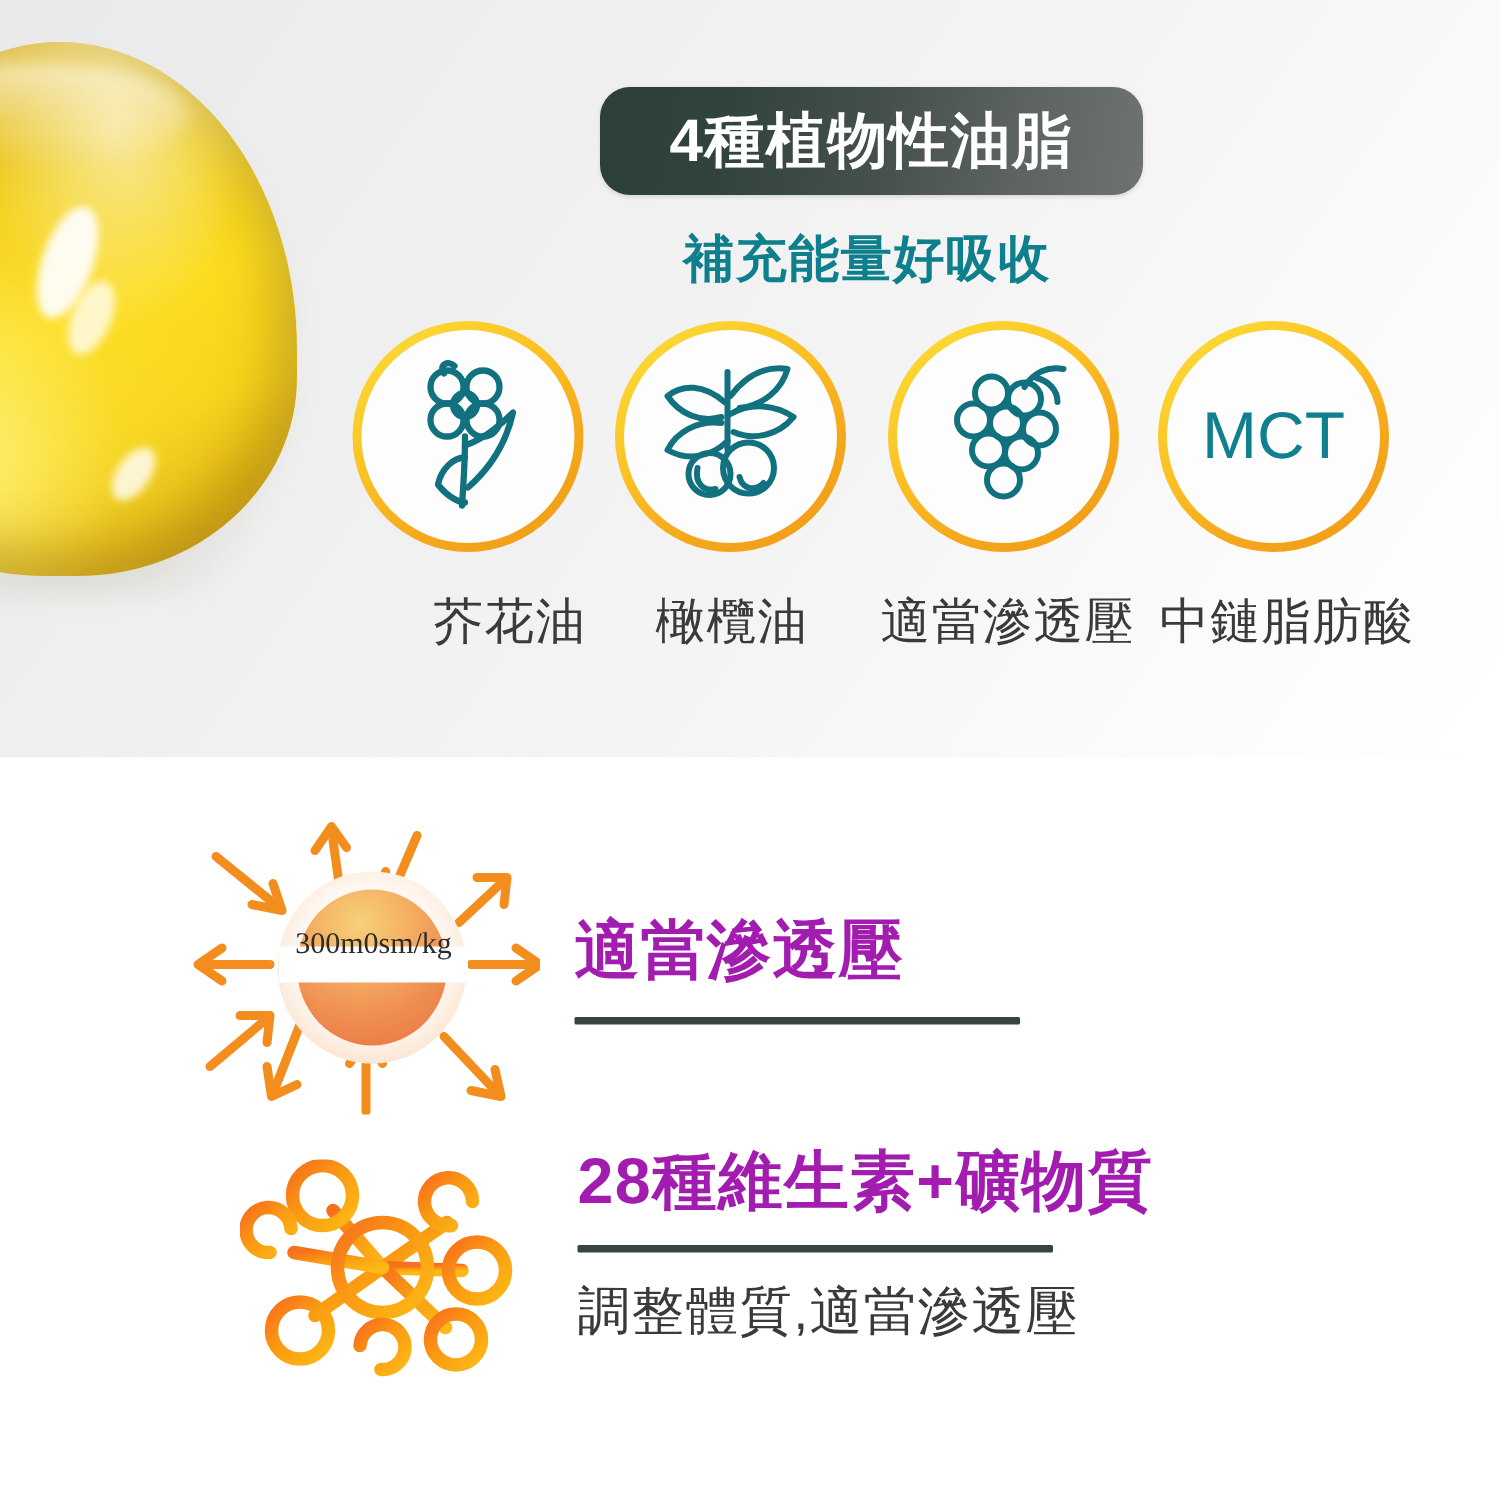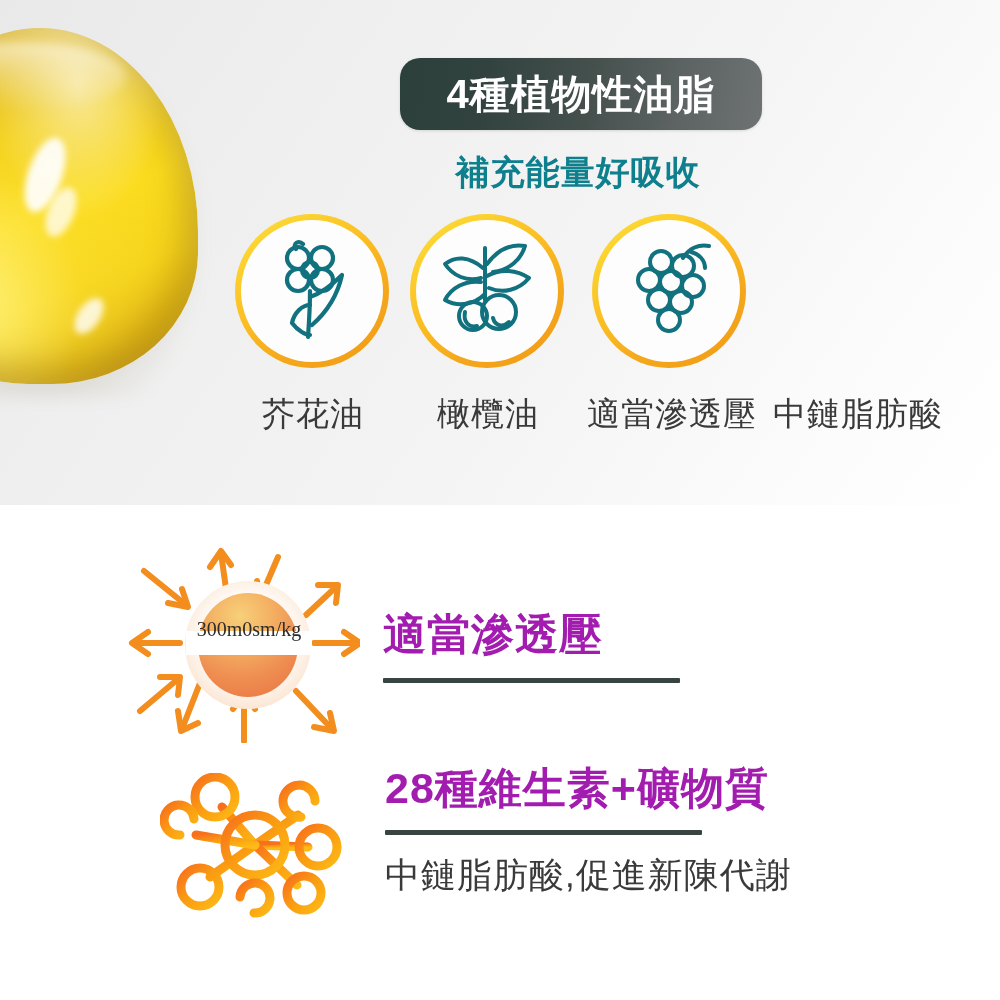--- a/index.html
+++ b/index.html
@@ -196,24 +196,31 @@
               <circle cx="38" cy="58" r="11"></circle>
               <circle cx="60" cy="60" r="11"></circle>
               <circle cx="48" cy="78" r="11"></circle>
               <path d="M62 16 C68 6 78 2 88 4"></path>
               <path d="M70 10 C78 12 84 18 84 26"></path>
             </svg>
           </div>
         </div>
       </div>
 
+      <div class="oil-item" style="left:540px;">
+        <div class="ring">
+          <div class="ring-inner">
+            <span class="mct-text">MCT</span>
+          </div>
+        </div>
+      </div>
     </div>
 
     <div class="oil-labels">
-      <div class="oil-label" style="left:235px;width:156px;">芥花油</div>
+      <div class="oil-label" style="left:235px;width:156px;text-align:right;">芥花油</div>
       <div class="oil-label" style="left:410px;width:156px;">橄欖油</div>
       <div class="oil-label" style="left:583px;width:178px;">適當滲透壓</div>
       <div class="oil-label" style="left:760px;width:196px;">中鏈脂肪酸</div>
     </div>
   </div>
 
   <div class="panel-features">
 
     <div class="osmo-icon">
       <svg width="232" height="200" viewBox="0 0 232 200" fill="none" stroke="#f28d1e" stroke-width="6" stroke-linecap="round" stroke-linejoin="round">
@@ -288,17 +295,17 @@
           <path d="M155 28 A16 16 0 1 0 141 44"></path>
           <path d="M94 140 A15 15 0 1 0 80 124"></path>
           <path d="M34 46 A15 15 0 1 0 20 62"></path>
         </g>
       </svg>
     </div>
 
     <div class="feature" style="left:362px;top:262px;margin-left:23px;">
       <div class="feat-title">28種維生素+礦物質</div>
       <div class="feat-rule" style="width:317px;margin-top:20px;"></div>
-      <div class="feat-sub" style="margin-top:22px;">中鏈脂肪酸,促進新陳代謝</div>
+      <div class="feat-sub" style="margin-top:22px;">調整體質,適當滲透壓</div>
     </div>
 
   </div>
 </div>
 
 </body></html>

